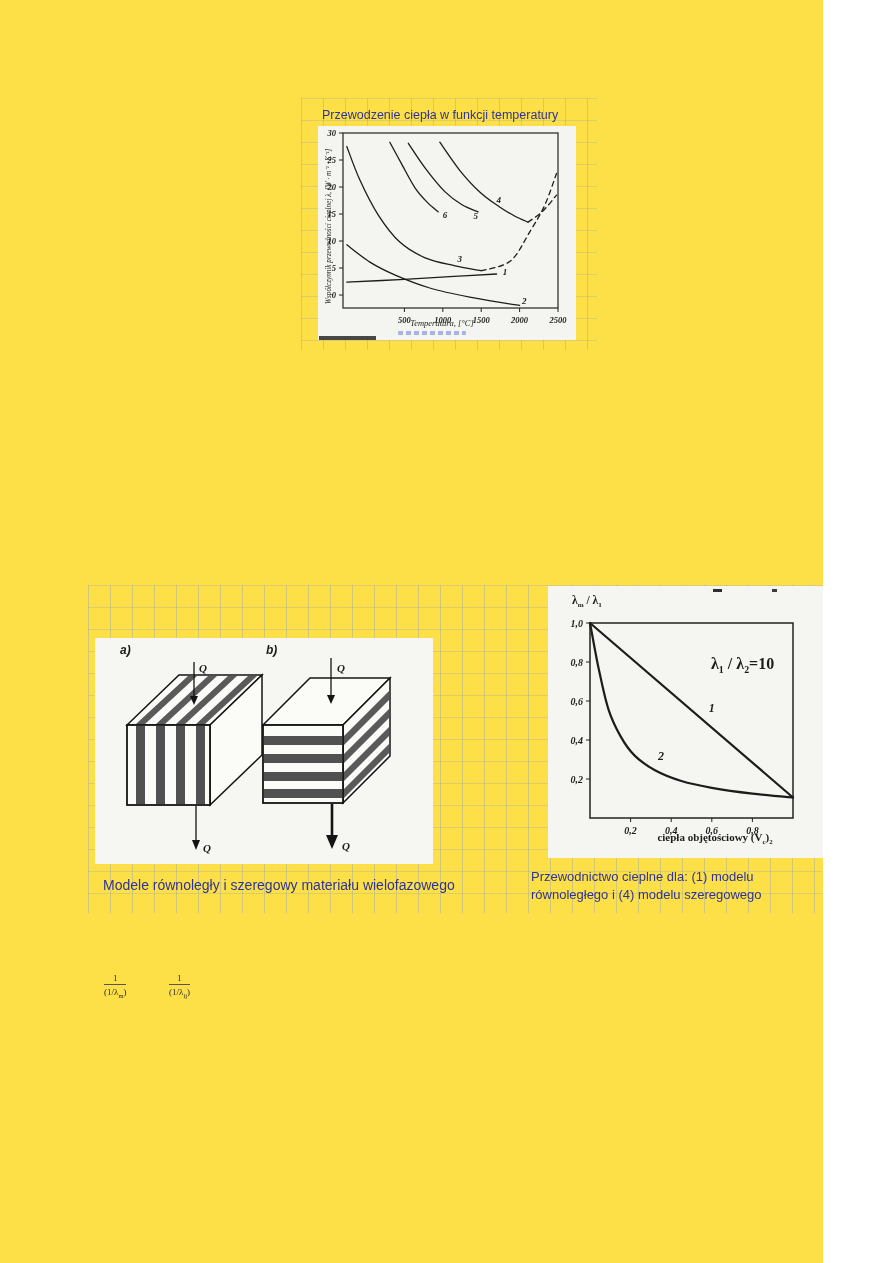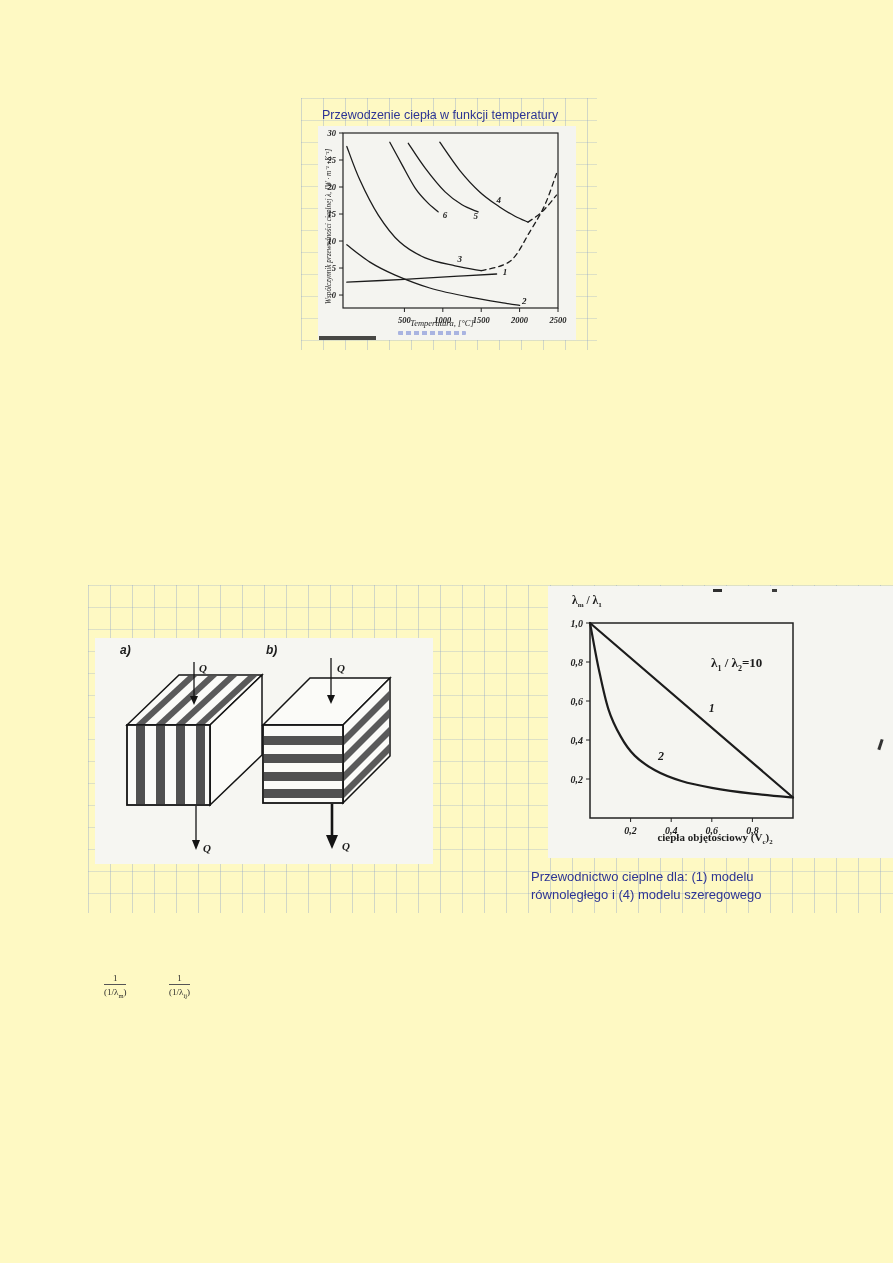--- a/index.html
+++ b/index.html
@@ -1,16 +1,16 @@
 <!DOCTYPE html>
 <html><head>
 <meta charset="utf-8">
 <style>
   html,body{margin:0;padding:0;background:#ffffff;}
-  #page{position:relative;width:893px;height:1263px;background:#fef9c3;overflow:hidden;
+  #page{position:relative;width:823px;height:1263px;background:#fde047;overflow:hidden;
         font-family:"Liberation Sans",sans-serif;}
   .abs{position:absolute;}
   .grid{position:absolute;
     background-image:
       linear-gradient(to right, rgba(128,152,204,0.35) 1px, transparent 1px),
       linear-gradient(to bottom, rgba(128,152,204,0.26) 1px, transparent 1px);
     background-size:22px 22px;}
   .scan{position:absolute;background:#f4f4f0;}
   .navy{color:#2d3494;}
   .title1{font-size:12.5px;}
@@ -171,31 +171,32 @@
       <text x="583" y="626.6" text-anchor="end" font-size="10" font-style="italic" font-weight="700">1,0</text>
       <path d="M 590.0 623.0 L 793.0 797.5" fill="none" stroke="#1c1c1c" stroke-width="2.2" stroke-linecap="round"></path>
       <path d="M 590.0 623.0 C 591.4 630.1, 595.1 651.6, 598.1 665.9 C 601.2 680.2, 604.5 697.1, 608.3 708.8 C 612.0 720.5, 616.1 728.3, 620.5 736.1 C 624.8 743.9, 628.9 749.9, 634.7 755.6 C 640.4 761.3, 647.2 766.0, 655.0 770.2 C 662.7 774.5, 671.9 778.0, 681.4 781.0 C 690.8 783.9, 700.0 785.7, 711.8 787.8 C 723.6 789.9, 738.9 792.0, 752.4 793.6 C 765.9 795.3, 786.2 796.9, 793.0 797.5" fill="none" stroke="#1c1c1c" stroke-width="2.2" stroke-linecap="round"></path>
       <text x="708.755" y="711.725" font-size="12" font-style="italic" font-weight="700">1</text>
       <text x="658.005" y="759.5" font-size="12" font-style="italic" font-weight="700">2</text>
     </svg>
 
   <div class="abs sci" style="left:572px;top:594px;font-size:11.5px;">
     <span>λ</span><sub>m</sub><span> / λ</span><sub>1</sub>
   </div>
-  <div class="abs sci" style="left:711px;top:655px;font-size:13px;text-align:right;">
+  <div class="abs sci" style="left:711px;top:655px;font-size:16px;text-align:right;">
     <span>λ</span><sub>1</sub><span> / λ</span><sub>2</sub><span>=10</span>
   </div>
   <div class="abs sci" style="left:620px;top:831px;width:190px;text-align:center;font-size:11px;">
     <span>ciepła objętościowy (V</span><sub>c</sub><span>)</span><sub>2</sub>
   </div>
 
   <div class="artifact" style="left:713px;top:589px;width:9px;height:3px;background:#2e2e2e;"></div>
   <div class="artifact" style="left:772px;top:589px;width:5px;height:2.5px;background:#3c3c3c;"></div>
   <div class="artifact" style="left:879px;top:739px;width:2.5px;height:11px;background:#333;transform:rotate(18deg);"></div>
 
+  <div class="abs navy cap1" style="left:103px;top:877px;width:440px;">Modele równoległy i szeregowy materiału wielofazowego</div>
   <div class="abs navy cap2" style="left:531px;top:868px;">Przewodnictwo cieplne dla: (1) modelu równoległego i (4) modelu szeregowego</div>
 
   <div class="frac" style="left:104px;top:973px;">
     <span class="fnum">1</span>
     <span class="fden"><span>(1/λ</span><sub>m</sub><span>)</span></span>
   </div>
   <div class="frac" style="left:169px;top:973px;">
     <span class="fnum">1</span>
     <span class="fden"><span>(1/λ</span><sub>ij</sub><span>)</span></span>
   </div>

